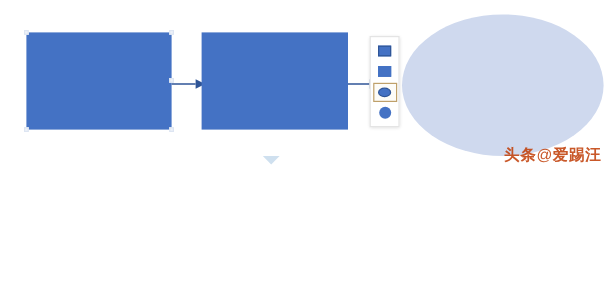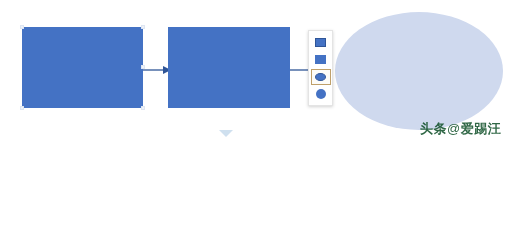--- a/index.html
+++ b/index.html
@@ -113,21 +113,21 @@
   .opt-glyph-circle {
     width: 10px;
     height: 10px;
     background: #4472c4;
     border-radius: 50%;
   }
 
   
   .watermark {
     position: absolute;
-    color: #14532d;
+    color: #c2410c;
     font-size: 13px;
     font-weight: bold;
     letter-spacing: 0.5px;
     white-space: nowrap;
     opacity: 0.88;
   }
   .watermark .wm-at {
     font-weight: normal;
   }
 </style>

